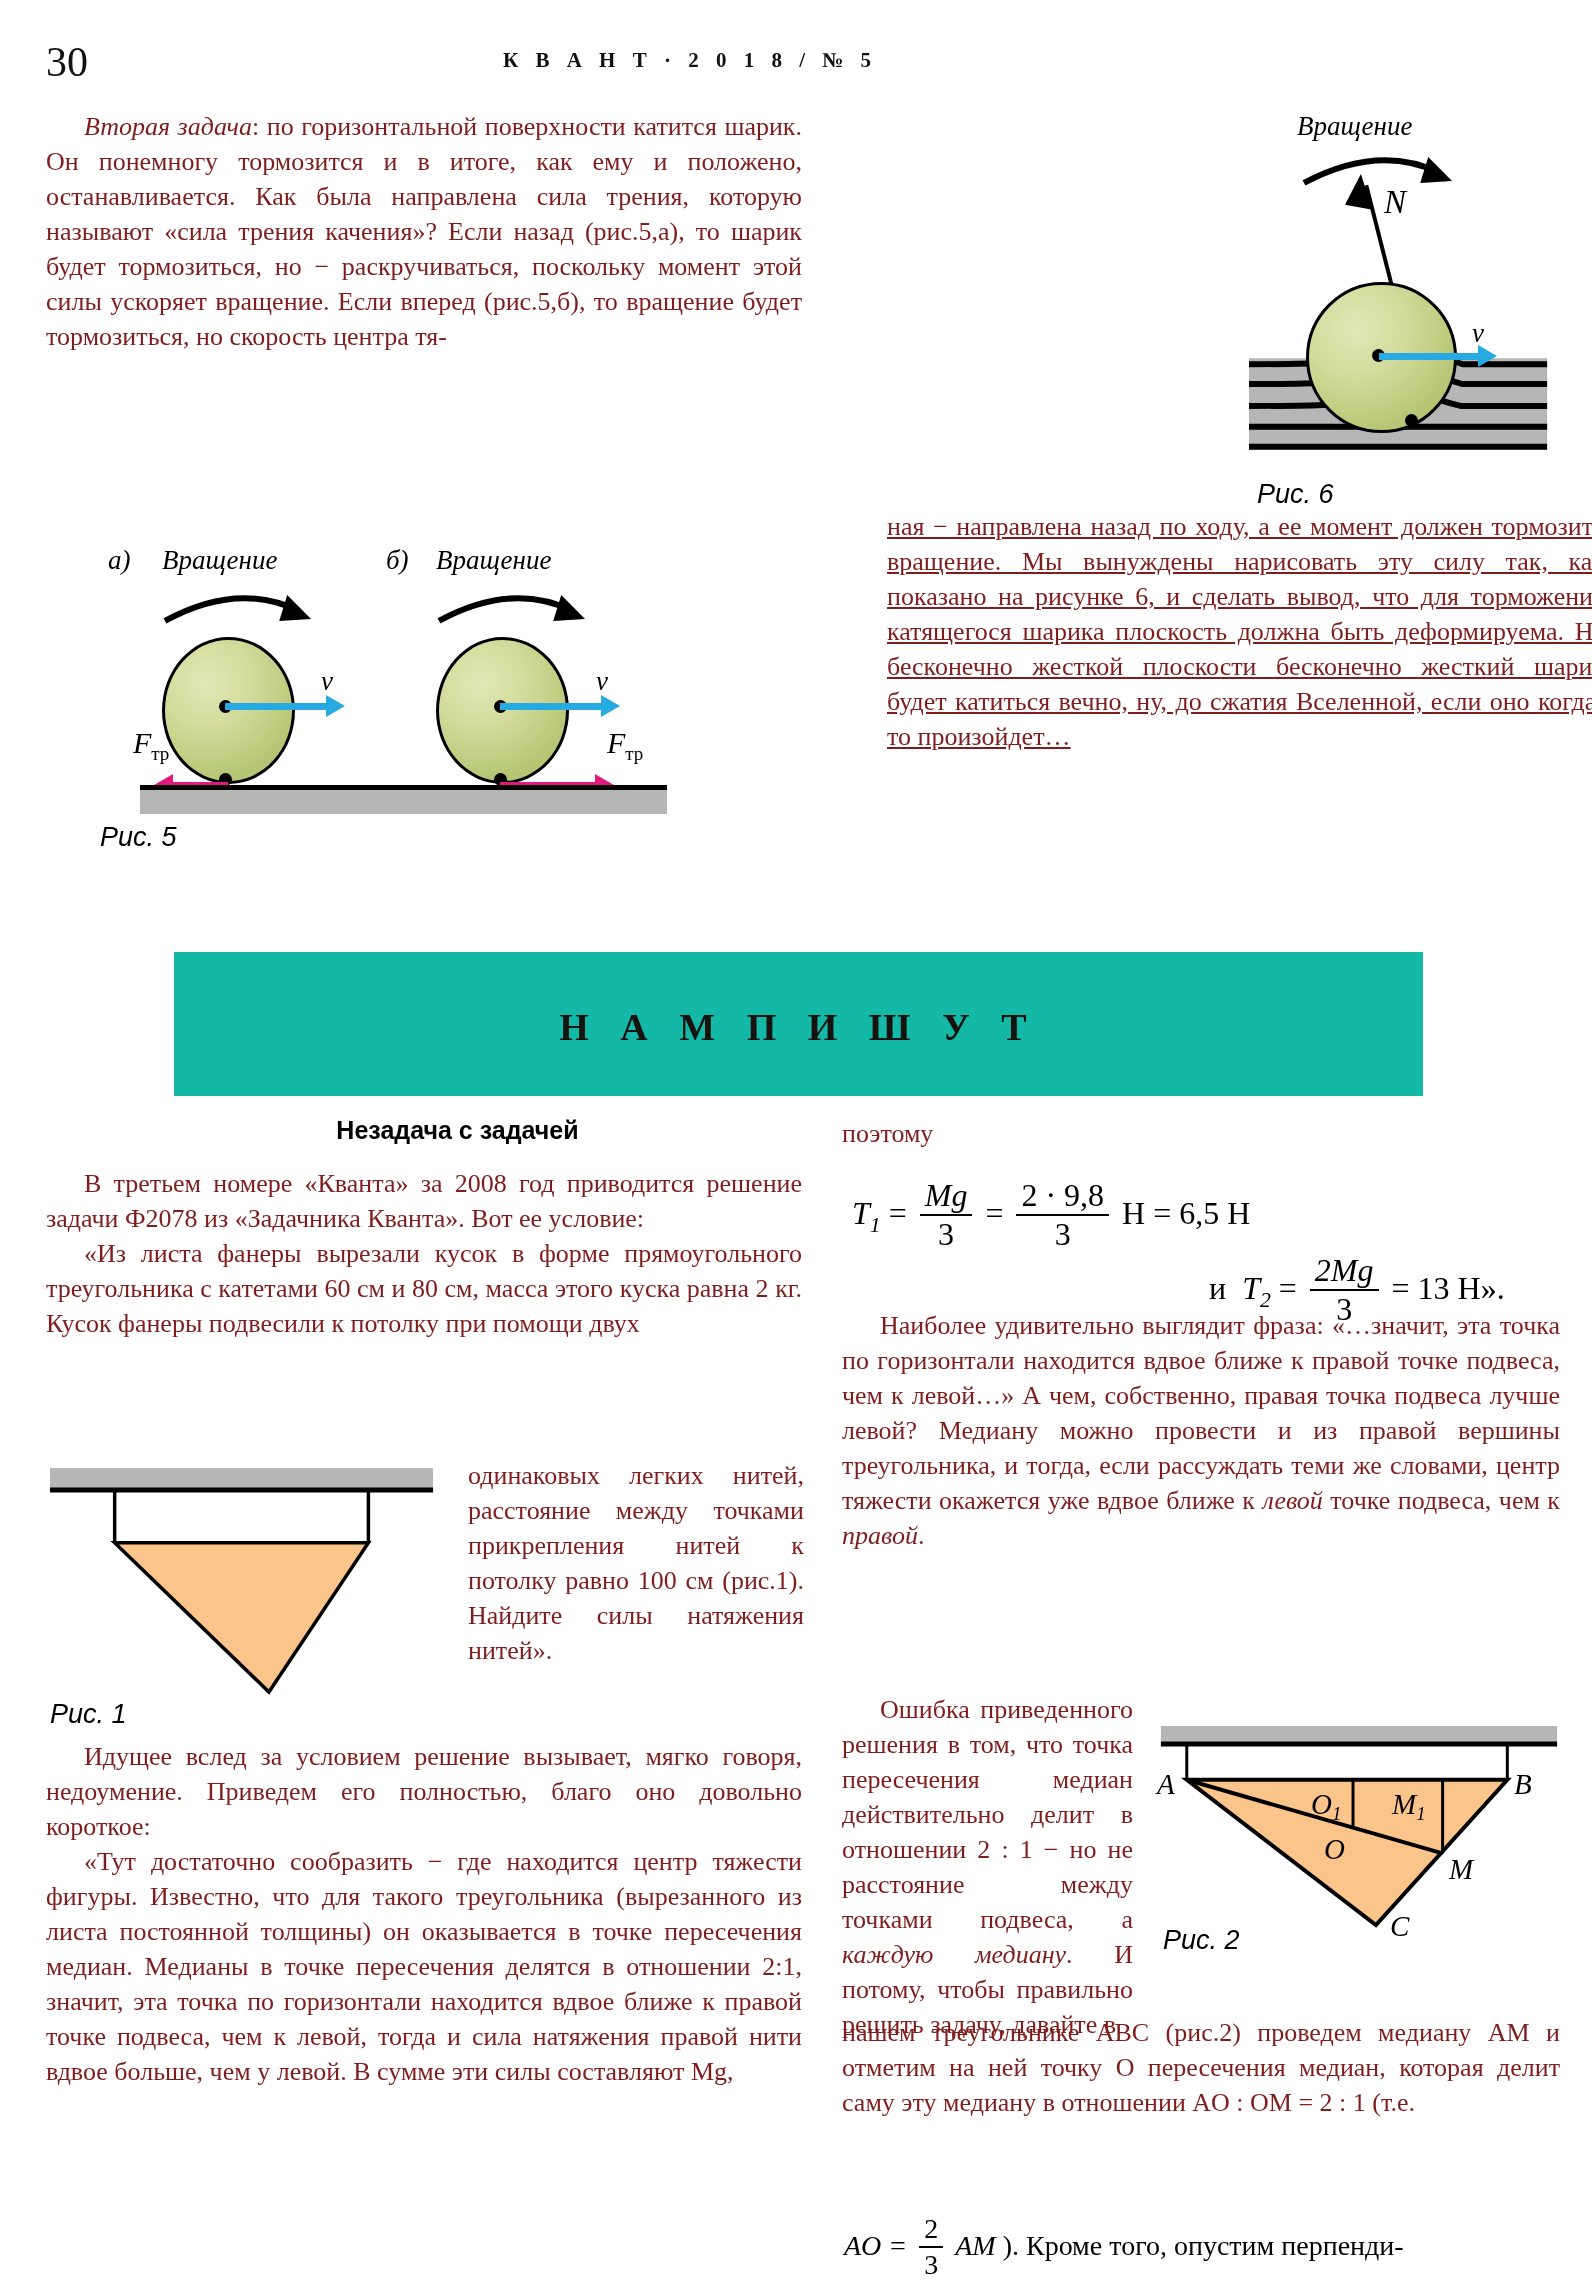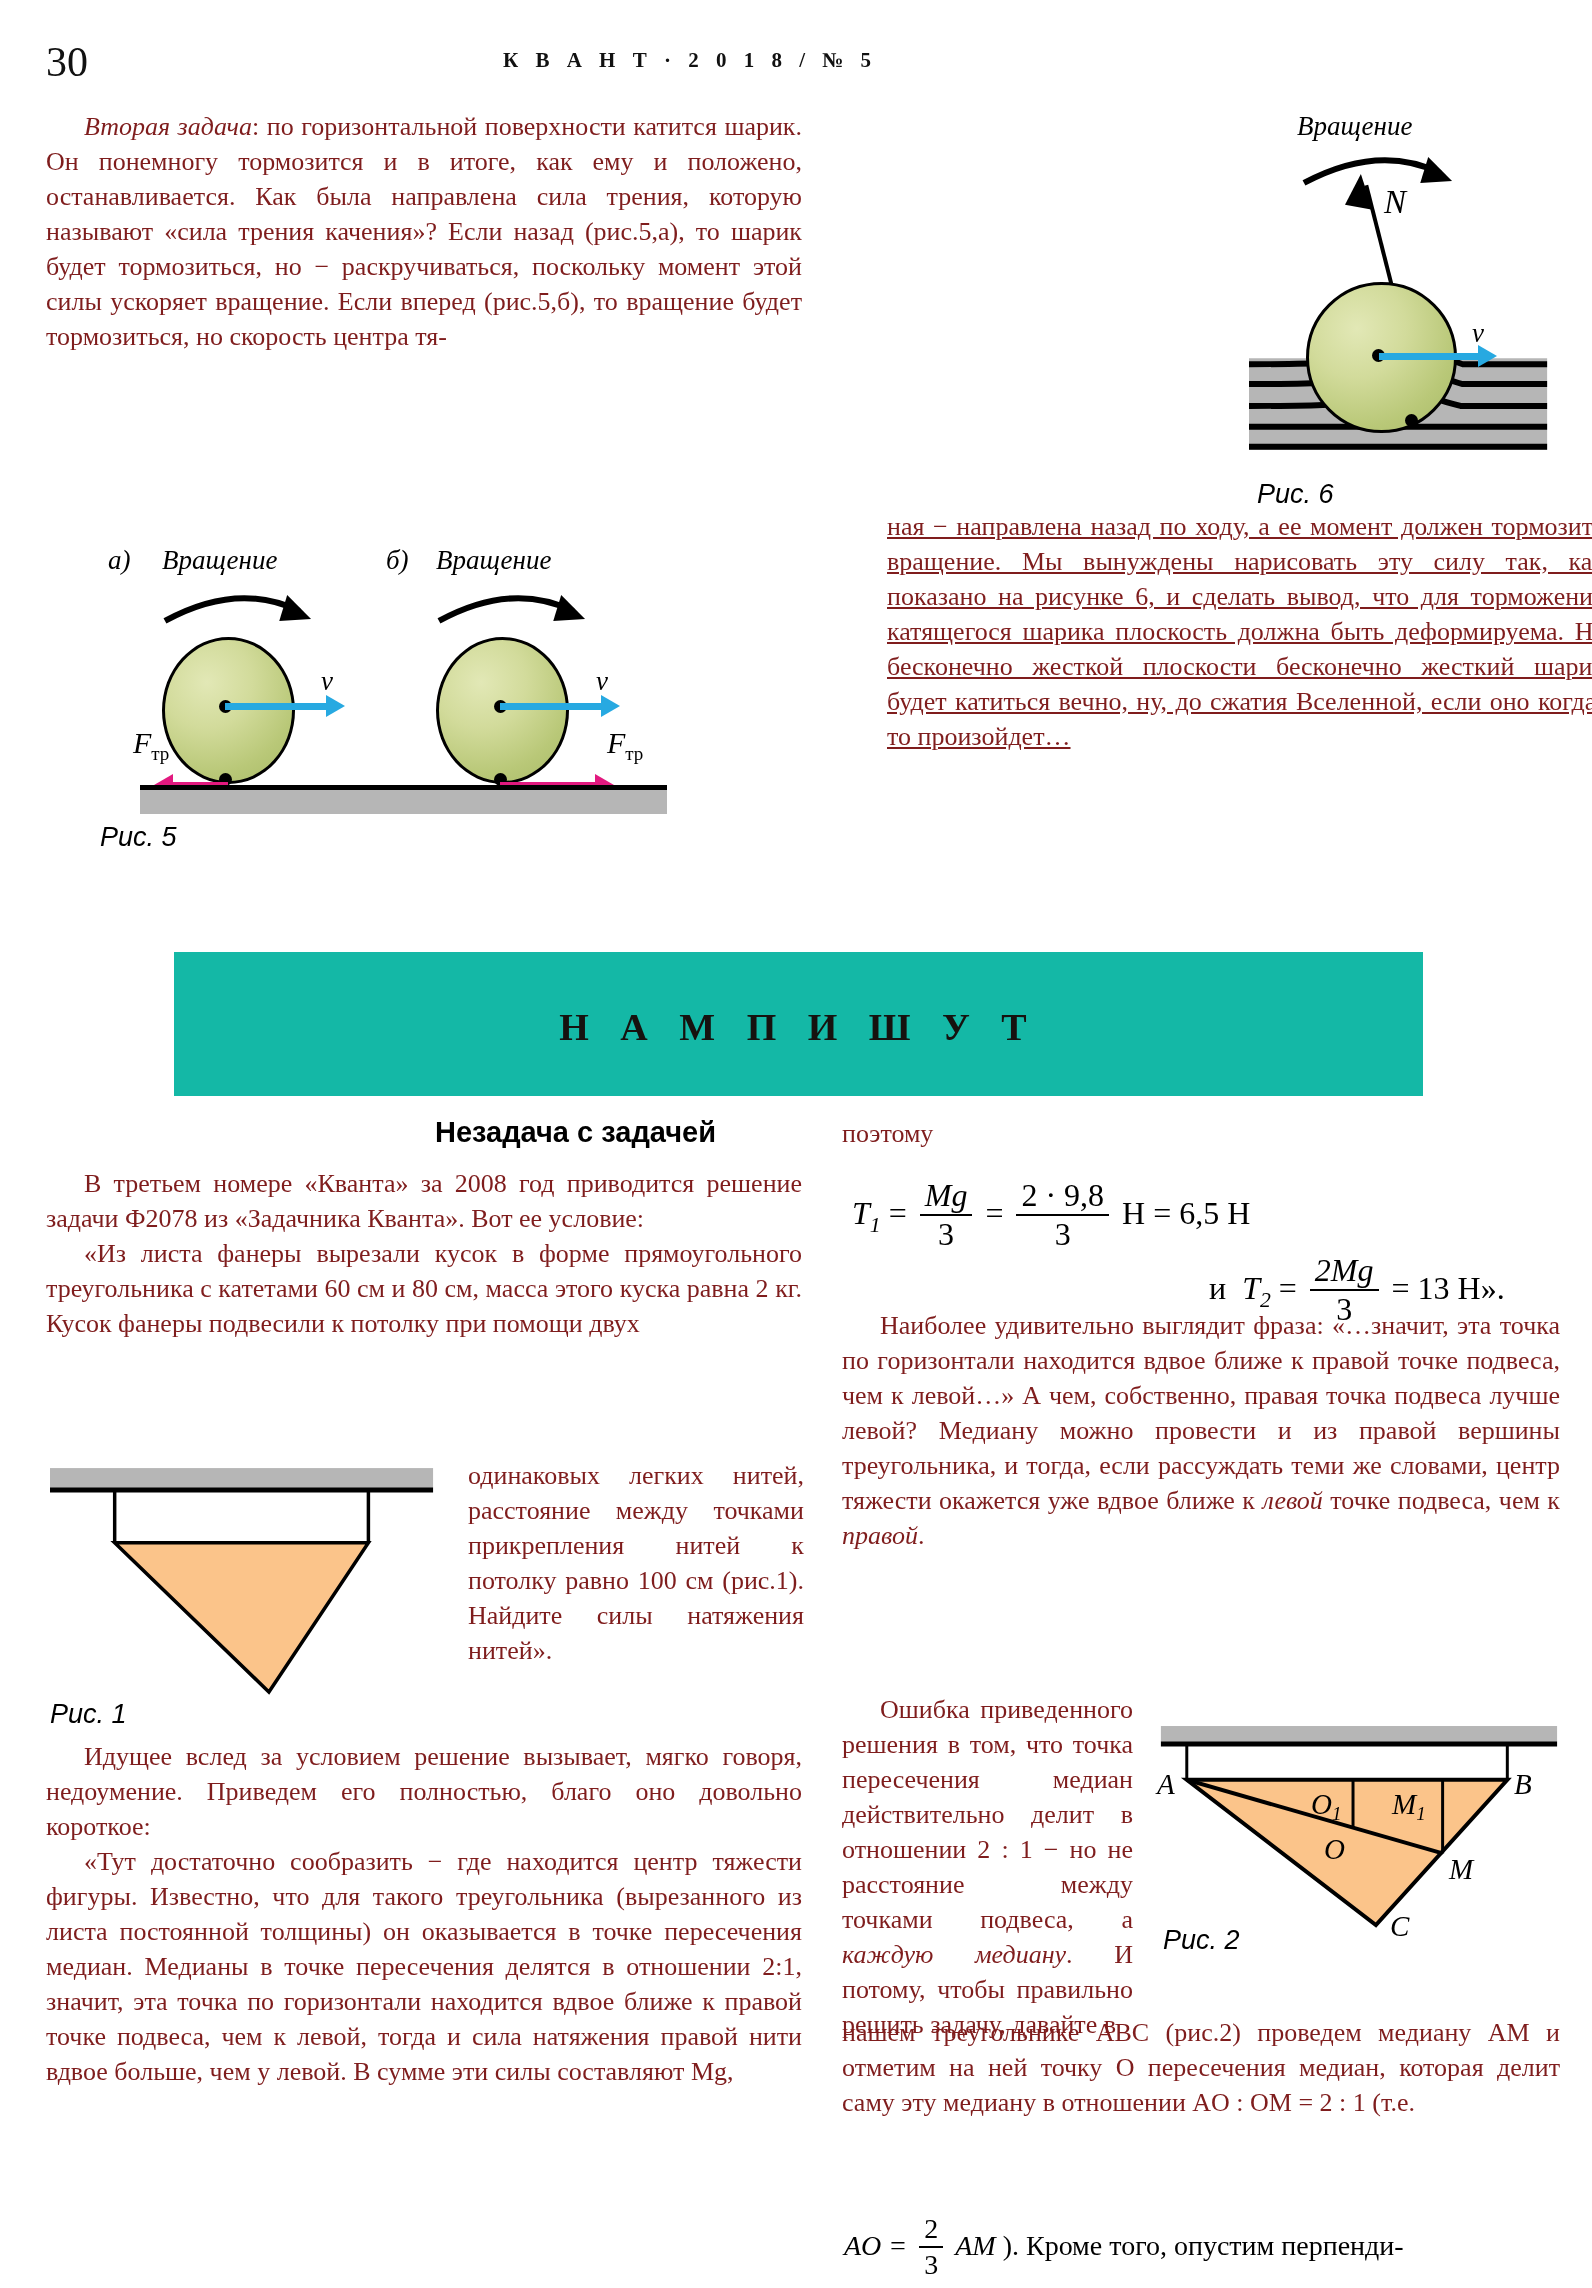--- a/index.html
+++ b/index.html
@@ -70,22 +70,22 @@
     position:absolute;left:174px;top:952px;width:1249px;height:144px;
     background:#14b8a6;
   }
   .banner-text{
     position:absolute;left:0;right:0;top:53px;text-align:center;
     font-size:38px;font-weight:bold;letter-spacing:11px;color:#16120f;
     font-family:"Liberation Serif",serif;
   }
 
   .sec-title{
-    position:absolute;left:199px;top:1116px;width:517px;text-align:right;
-    font-size:29px;font-weight:bold;font-family:"Liberation Sans",sans-serif;
+    position:absolute;left:199px;top:1116px;width:517px;text-align:center;
+    font-size:25px;font-weight:bold;font-family:"Liberation Sans",sans-serif;
   }
 
   
   .fig1{position:absolute;left:50px;top:1468px;width:418px;height:259px;}
 
   
   .fig2{position:absolute;left:1139px;top:1726px;width:438px;height:259px;}
 
   
   .formula{position:absolute;font-family:"Liberation Serif",serif;}

